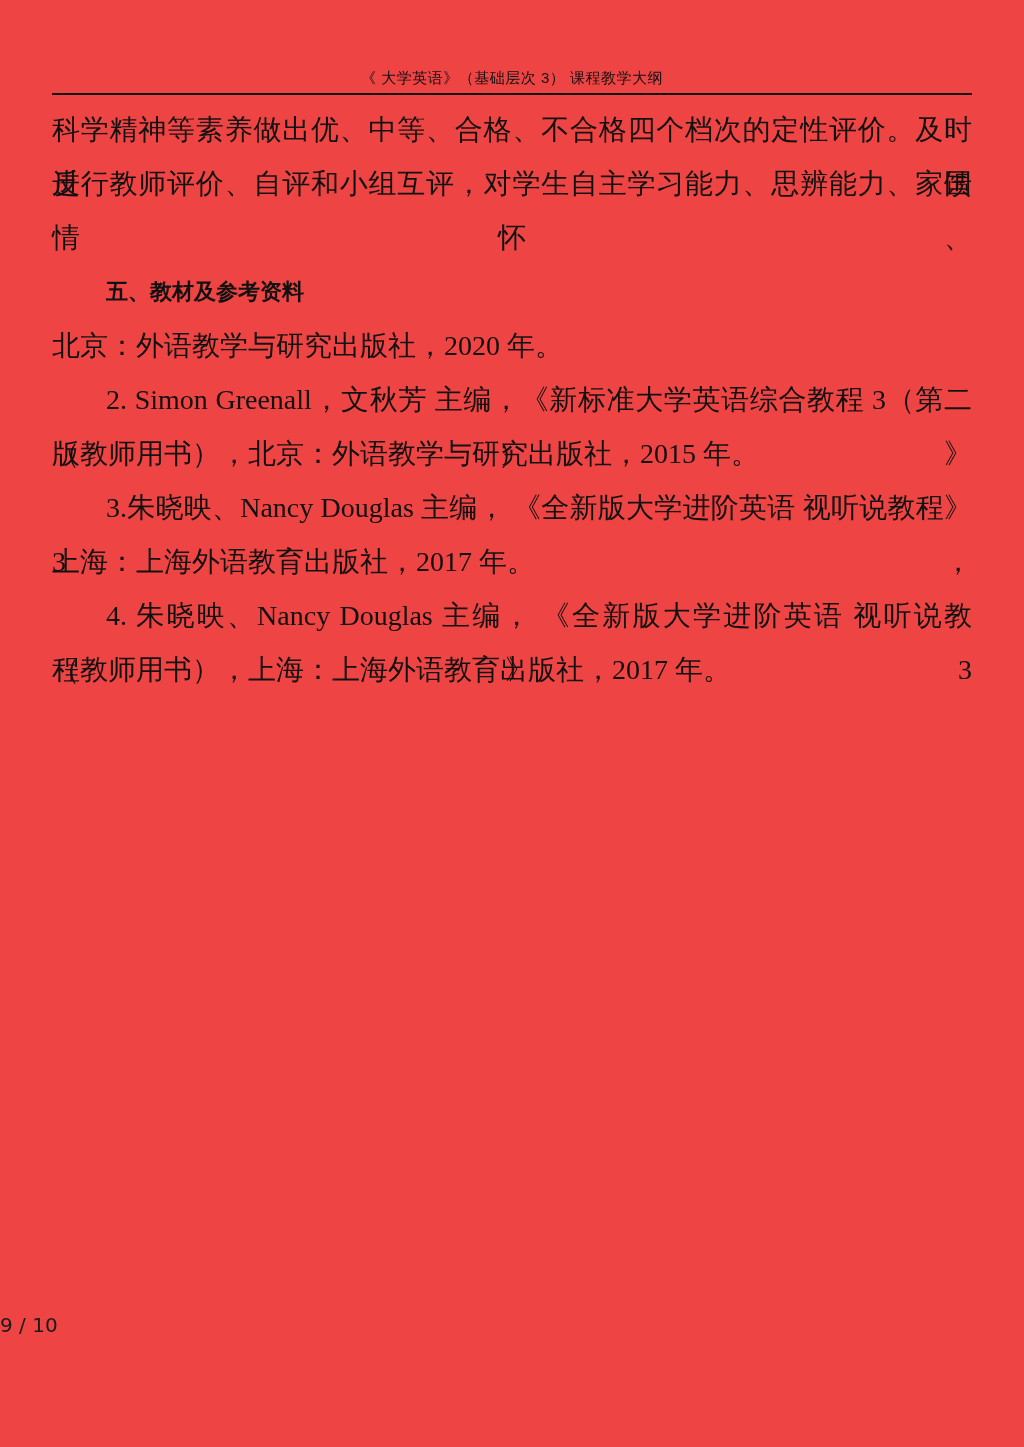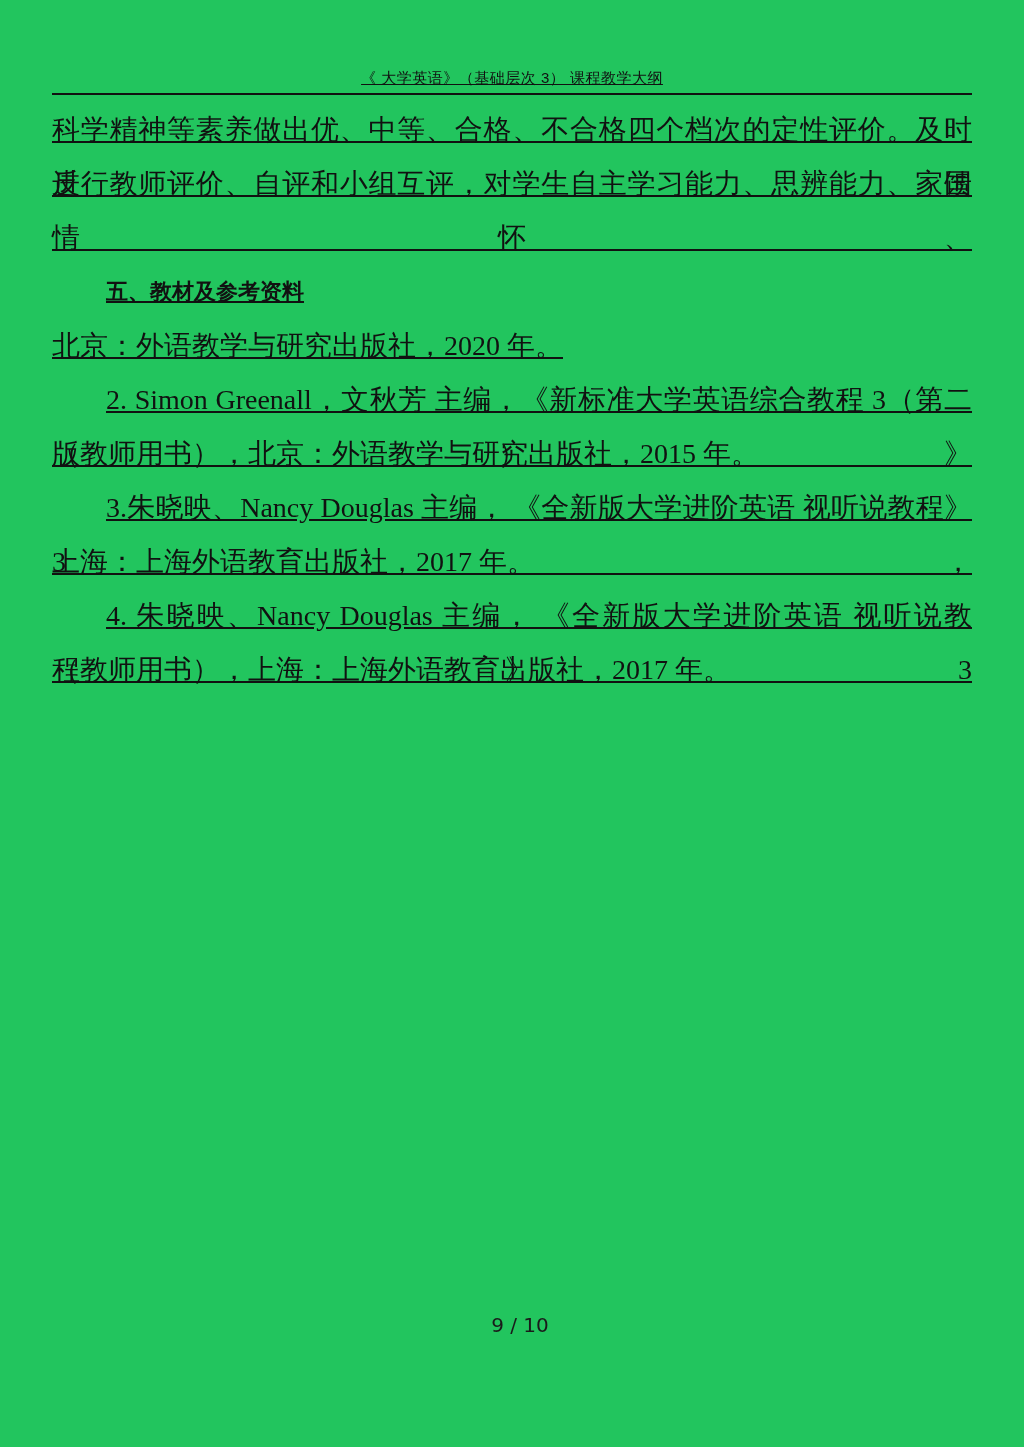--- a/index.html
+++ b/index.html
@@ -5,25 +5,24 @@
   html, body {
     margin: 0;
     padding: 0;
     background: #9c9c9c;
   }
   .page {
     position: relative;
     width: 1024px;
     height: 1447px;
     margin: 0 auto;
-    background: #22c55e;
+    background: #ef4444;
     overflow: hidden;
     font-family: "Liberation Serif", "DejaVu Serif", serif;
     color: #111111;
-    text-decoration: underline;
   }
   .page-header {
     margin: 0 52px;
     padding-top: 70px;
     padding-bottom: 7px;
     border-bottom: 2px solid #111111;
   }
   .header-title {
     text-align: center;
     font-family: "Liberation Sans", "DejaVu Sans", sans-serif;
@@ -56,24 +55,24 @@
   }
   .section-heading {
     font-size: 22px;
     font-weight: bold;
     line-height: 54px;
     height: 54px;
     text-indent: 54px;
   }
   .page-footer {
     position: absolute;
-    left: 16px;
+    left: 0;
     right: 0;
     top: 1312px;
-    text-align: center;
+    text-align: left;
   }
   .page-number {
     font-family: "DejaVu Sans", "Liberation Sans", sans-serif;
     font-size: 20px;
     line-height: 26px;
     color: #1a1a1a;
   }
 </style>
 </head>
 <body>

